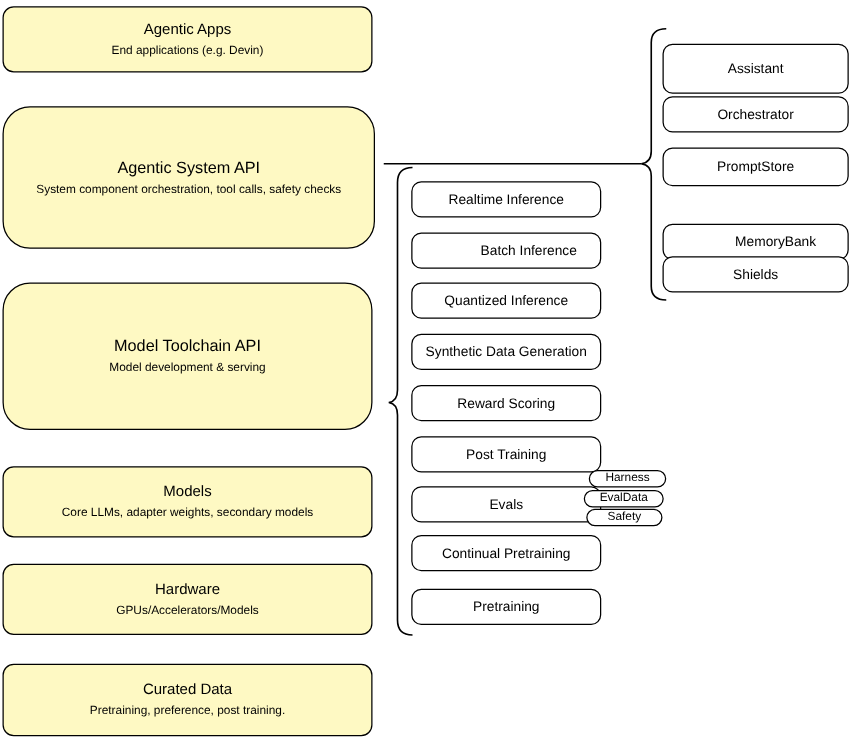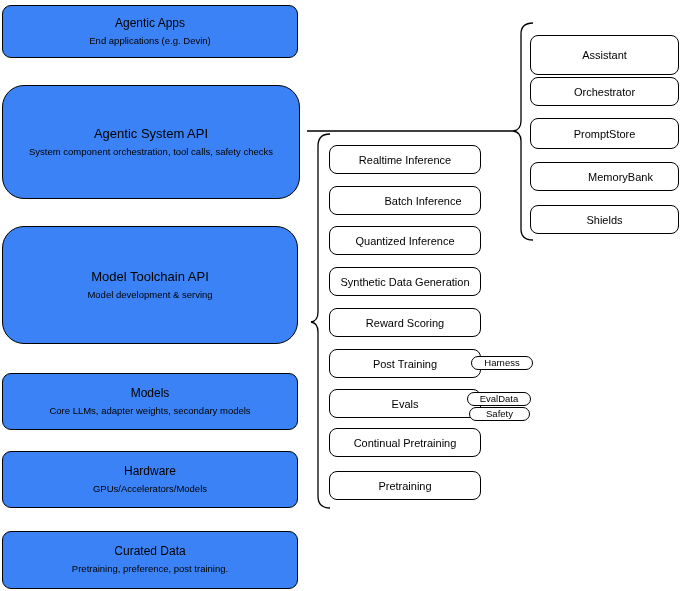--- a/index.html
+++ b/index.html
@@ -22,21 +22,21 @@
     top: 0;
     pointer-events: none;
     z-index: 1;
   }
   .box {
     position: absolute;
     left: 2px;
     width: 296px;
     box-sizing: border-box;
     border: 1.4px solid #000000;
-    background: #3b82f6;
+    background: #fef9c3;
     display: flex;
     flex-direction: column;
     align-items: center;
     justify-content: center;
     text-align: center;
     z-index: 2;
   }
   .box .title {
     font-size: 12px;
     line-height: 1.1;
@@ -158,39 +158,39 @@
   <div class="node" style="top:389px;">
     <span>Evals</span>
   </div>
   <div class="node" style="top:428px;">
     <span>Continual Pretraining</span>
   </div>
   <div class="node" style="top:471px;">
     <span>Pretraining</span>
   </div>
 
-  <div class="pill" style="left:471px; top:356px; width:62px; height:14px;">
+  <div class="pill" style="left:471px; top:376px; width:62px; height:14px;">
     <span>Harness</span>
   </div>
   <div class="pill" style="left:467px; top:392px; width:64px; height:14px;">
     <span>EvalData</span>
   </div>
   <div class="pill" style="left:469px; top:407px; width:61px; height:14px;">
     <span>Safety</span>
   </div>
 
   <div class="rnode" style="top:35px; height:40px;">
     <span>Assistant</span>
   </div>
   <div class="rnode" style="top:77px;">
     <span>Orchestrator</span>
   </div>
   <div class="rnode" style="top:118px; height:31px;">
     <span>PromptStore</span>
   </div>
-  <div class="rnode" style="top:162px;padding-left:32px;">
+  <div class="rnode" style="top:179px;padding-left:32px;">
     <span>MemoryBank</span>
   </div>
   <div class="rnode" style="top:205px;">
     <span>Shields</span>
   </div>
 
 </div>
 
 </body></html>

